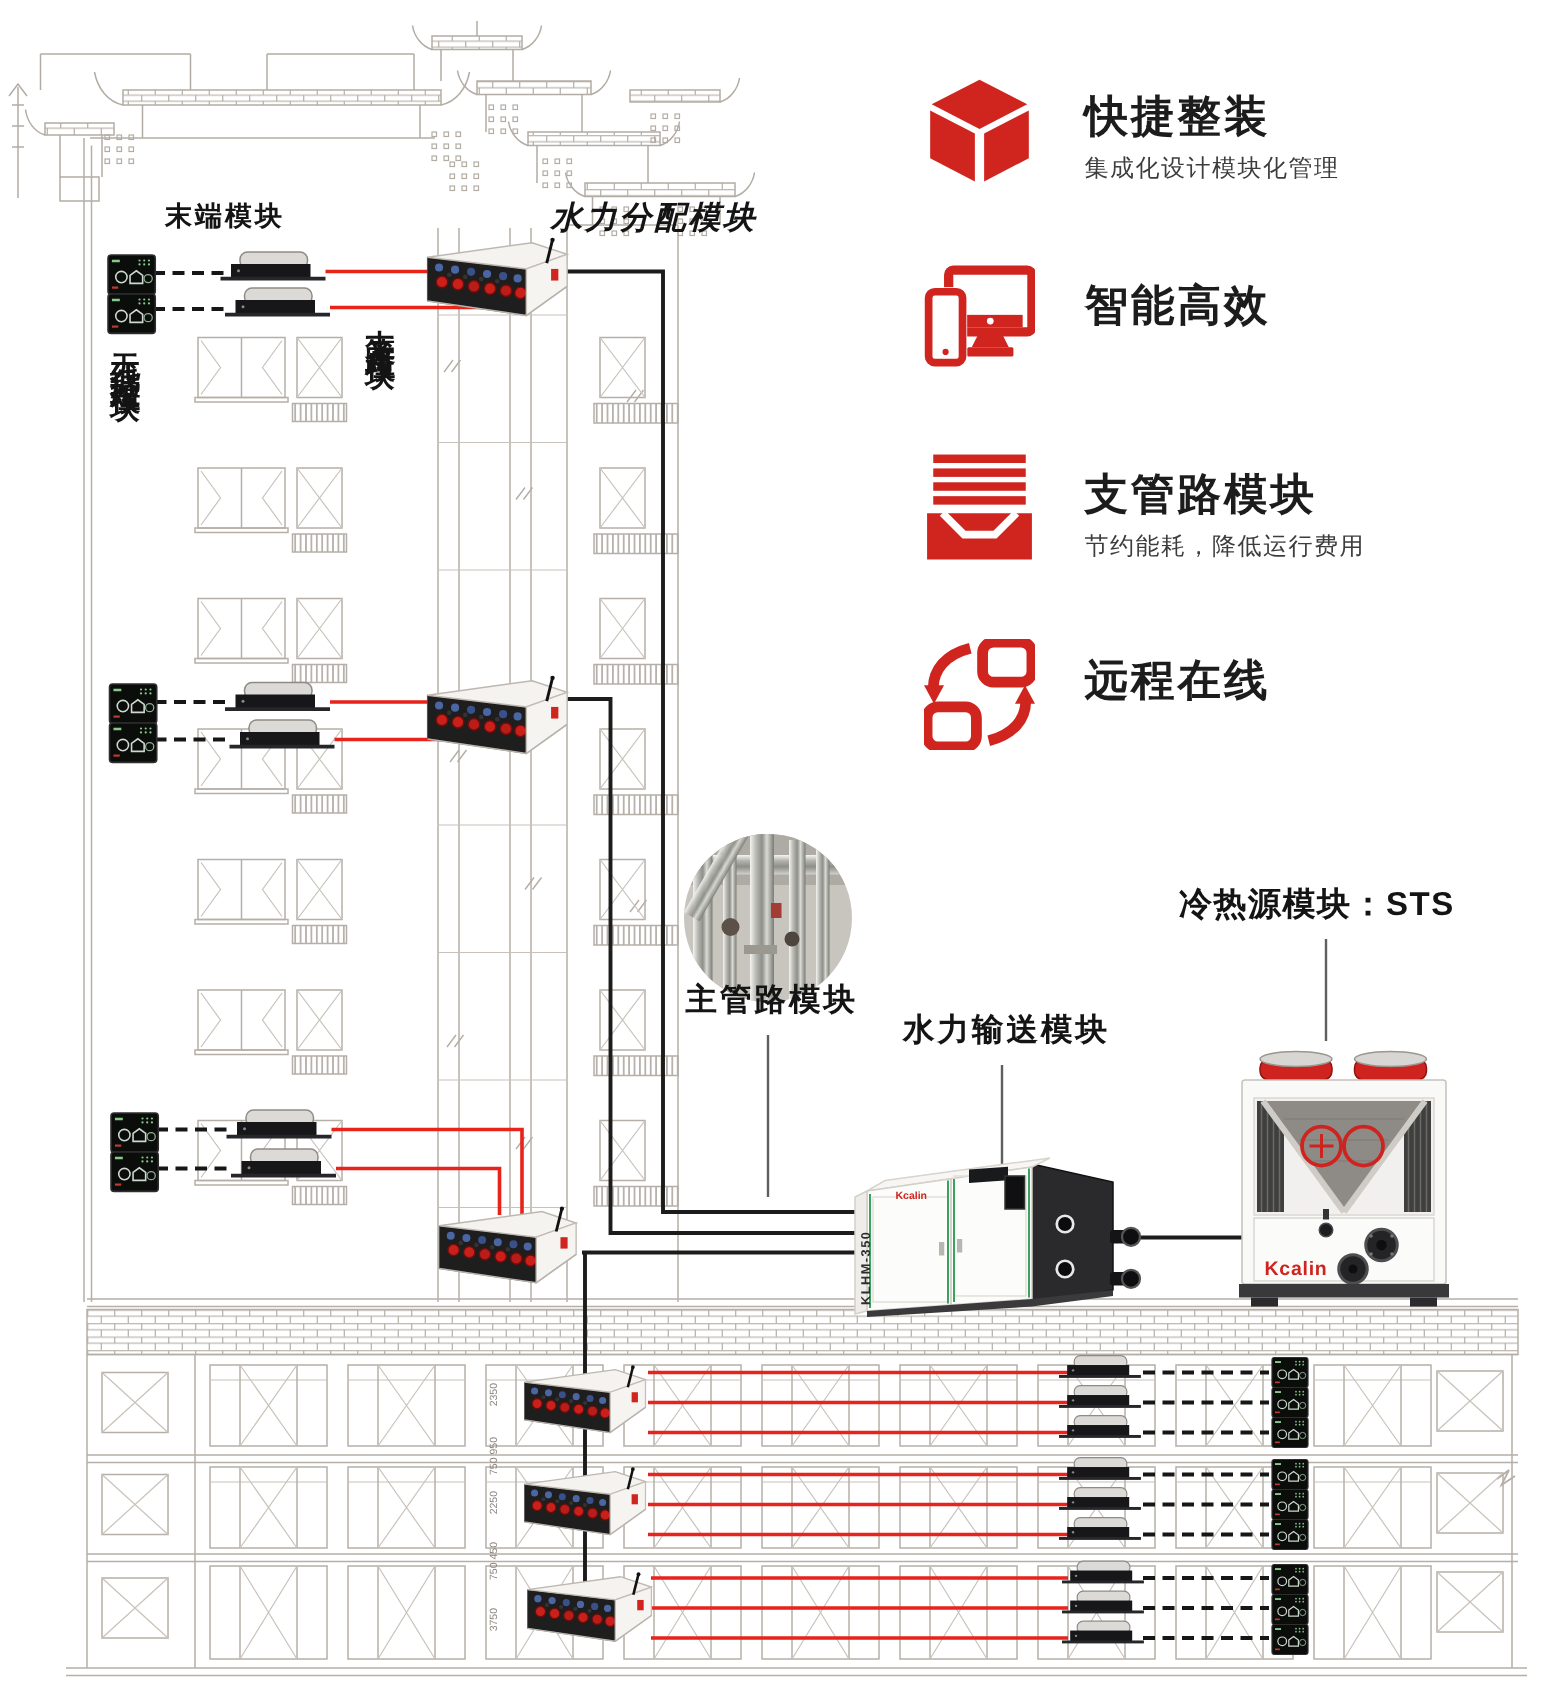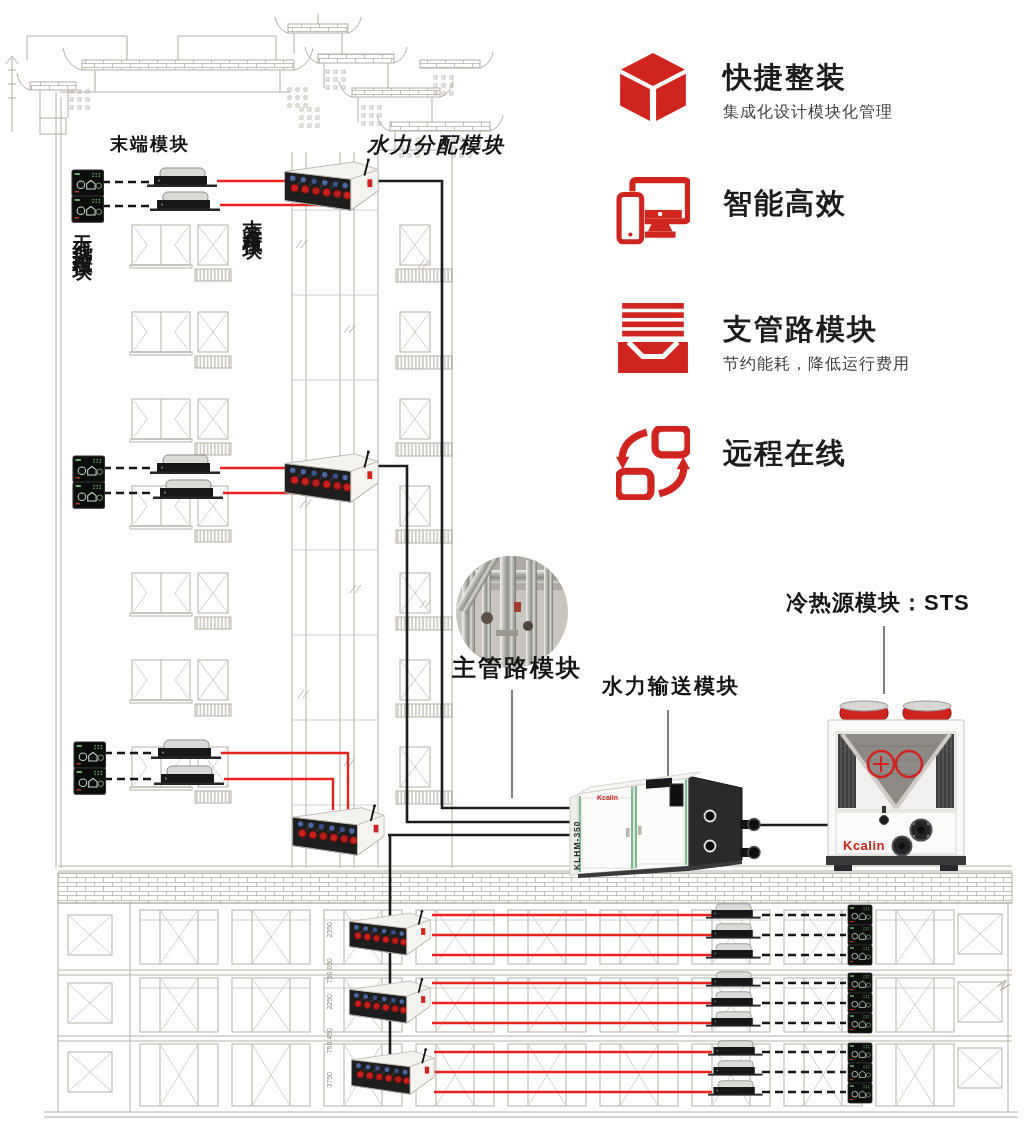--- a/index.html
+++ b/index.html
@@ -429,21 +429,21 @@
       <circle cx="72" cy="70" r="5" fill="#4e463e"></circle>
       <rect x="58" y="46" width="7" height="10" fill="#a23c34"></rect>
       <rect x="40" y="74" width="22" height="6" fill="#9b998f"></rect>
     </svg>
   </div>
 
   <div class="lbl" style="left:110px;top:132px;font-size:18px;">末端模块</div>
   <div class="lbl" style="left:367px;top:131px;font-size:21px;font-style:italic;">水力分配模块</div>
   <div class="lbl vert" style="left:240px;top:204px;font-size:20px;">支管路模块</div>
   <div class="lbl vert" style="left:70px;top:220px;font-size:20px;">无线温控模块</div>
-  <div class="lbl" style="left:452px;top:652px;width:125px;text-align:center;font-size:24px;">主管路模块</div>
+  <div class="lbl" style="left:452px;top:652px;width:125px;text-align:center;font-size:21px;">主管路模块</div>
   <div class="lbl" style="left:602px;top:672px;font-size:21px;text-align:center;">水力输送模块</div>
   <div class="lbl" style="left:786px;top:588px;font-size:22px;letter-spacing:1px;">冷热源模块：STS</div>
 
   <div class="model-pm">KLHM-350</div>
   <div class="brand-pm">Kcalin</div>
   <div class="brand-hp">Kcalin</div>
 
   <div class="dim" style="left:326px;top:922px;">2350</div>
   <div class="dim" style="left:326px;top:958px;">750 950</div>
   <div class="dim" style="left:326px;top:994px;">2250</div>

